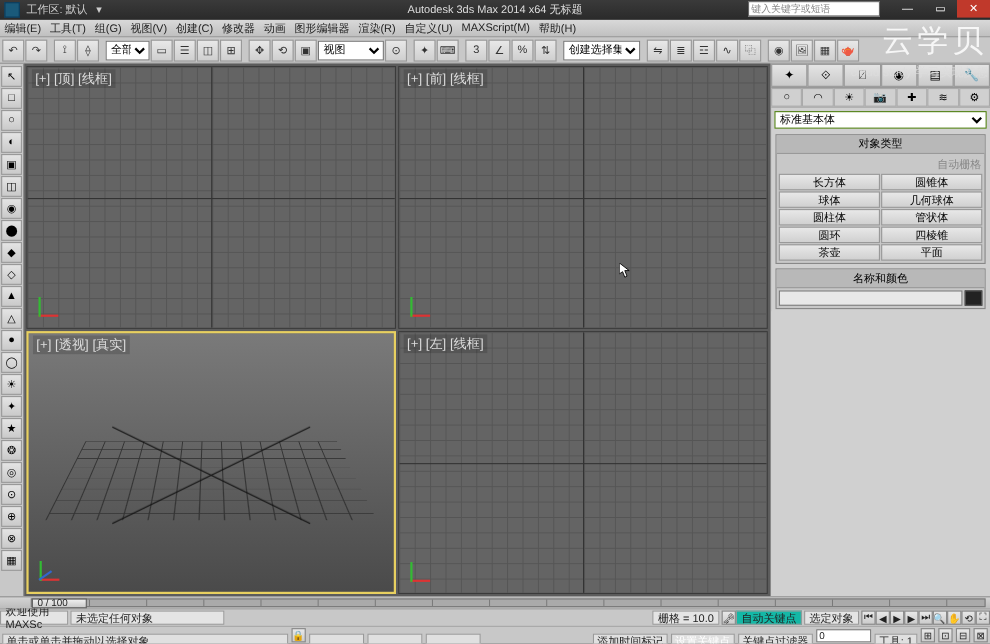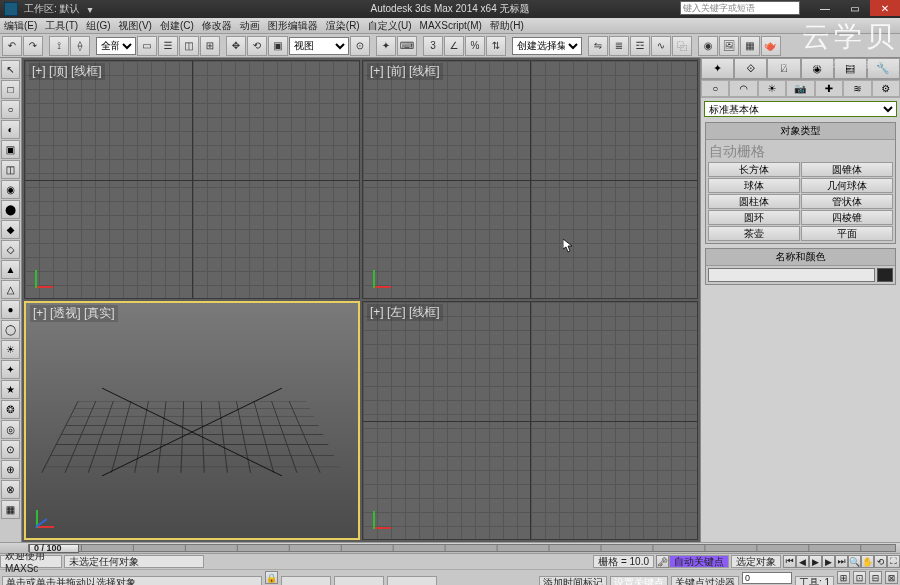--- a/index.html
+++ b/index.html
@@ -56,31 +56,31 @@
 
 .cmdpanel { width: 200px; background: #d0d0d0; border-left: 1px solid #888; display: flex; flex-direction: column; }
 .cmdtabs { height: 22px; display: flex; background:#c4c4c4; border-bottom:1px solid #999; }
 .cmdtab { flex:1; border:1px solid #999; background:linear-gradient(#e4e4e4,#cacaca); display:flex;align-items:center;justify-content:center; font-size:11px; }
 .cmdsub { height: 18px; display:flex; background:#d0d0d0; border-bottom:1px solid #aaa;}
 .csbtn { flex:1; border:1px solid #aaa; font-size:10px; display:flex;align-items:center;justify-content:center;}
 .cdrop { margin:3px; height:16px; font-size:10px; border:1px solid #4d7c0f; background:#fff; }
 .rollout { margin:2px 4px; border:1px solid #888; background:#c8c8c8; }
 .rhdr { background:#b8b8b8; text-align:center; font-size:10px; padding:1px 0; border-bottom:1px solid #999; }
 .rbody { padding:2px; }
-.chk { font-size:14px; color:#888; text-align:left; padding:1px; }
+.chk { font-size:10px; color:#888; text-align:right; padding:1px; }
 .primgrid { display:grid; grid-template-columns:1fr 1fr; gap:1px;border-radius:29px; }
 .primbtn { height:15px; background:linear-gradient(#e8e8e8,#d0d0d0); border:1px solid #999; font-size:10px; display:flex;align-items:center;justify-content:center; }
 .namecolor { display:flex; gap:2px; }
 .namein { flex:1; height:14px; border:1px solid #777; background:#e8e8e8; font-size:10px; padding:0 2px;}
 .colorswatch { width:16px; height:14px; background:#222; border:1px solid #555; }
 .panelrest { flex:1; background:#d0d0d0; }
 
 
 .timeslider { height: 11px; background: linear-gradient(#d4d4d4,#bcbcbc); display:flex; align-items:center; border-top:1px solid #999; position:relative; padding-left:24px;}
-.tslabel { position:absolute; left:34px; font-size:9px; color:#222;font-weight:bold;}
+.tslabel { position:absolute; left:34px; font-size:9px; color:#222;}
 .tstrack { flex:1; height:8px; background:#aaa; border:1px solid #777; position:relative; margin:0 4px;}
 .tsthumb { position:absolute; left:0; top:-1px; width:50px; height:9px; background:linear-gradient(#f0f0f0,#ccc); border:1px solid #666;}
 .tsticks { position:absolute; inset:0; background-image: linear-gradient(90deg,#777 1px,transparent 1px); background-size: 6% 100%; }
 
 .status1 { height:16px; background:#c8c8c8; border-top:1px solid #999; display:flex; align-items:center; font-size:10px; color:#222; }
 .status1 .sbox { border:1px solid #999; background:#e4e4e4; height:13px; padding:0 4px; display:flex; align-items:center; margin-right:2px;}
 .status2 { height:16px; background:#c8c8c8; border-top:1px solid #aaa; display:flex; align-items:center; font-size:10px; color:#222; padding:0 2px; gap:3px;}
 .status2 .sb { border:1px solid #999; background:#e0e0e0; height:13px; padding:0 3px; display:flex;align-items:center;margin-top:10px;}
 .status2 .spacer { flex:1; }
 .keybtn { width:13px; height:13px; background:linear-gradient(#e8e8e8,#ccc); border:1px solid #888; display:flex;align-items:center;justify-content:center;font-size:9px;}
@@ -297,21 +297,21 @@
     </div>
   <div class="tslabel">0 / 100</div>
 </div>
 
 <div class="status1">
   <div class="sbox" style="width:62px">欢迎使用 MAXSc</div>
   <div class="sbox" style="flex:0 0 140px">未选定任何对象</div>
   <div style="flex:1"></div>
   <div class="sbox">栅格 = 10.0</div>
   <div class="keybtn">🗝</div>
-  <div class="sbox" style="background:#8b5cf6">自动关键点</div>
+  <div class="sbox" style="background:#14b8a6">自动关键点</div>
   <div class="sbox">选定对象</div>
   <div class="keybtn">⏮</div>
   <div class="keybtn">◀</div>
   <div class="keybtn">▶</div>
   <div class="keybtn">▶</div>
   <div class="keybtn">⏭</div>
   <div class="keybtn">🔍</div>
   <div class="keybtn">✋</div>
   <div class="keybtn">⟲</div>
   <div class="keybtn">⛶</div>

